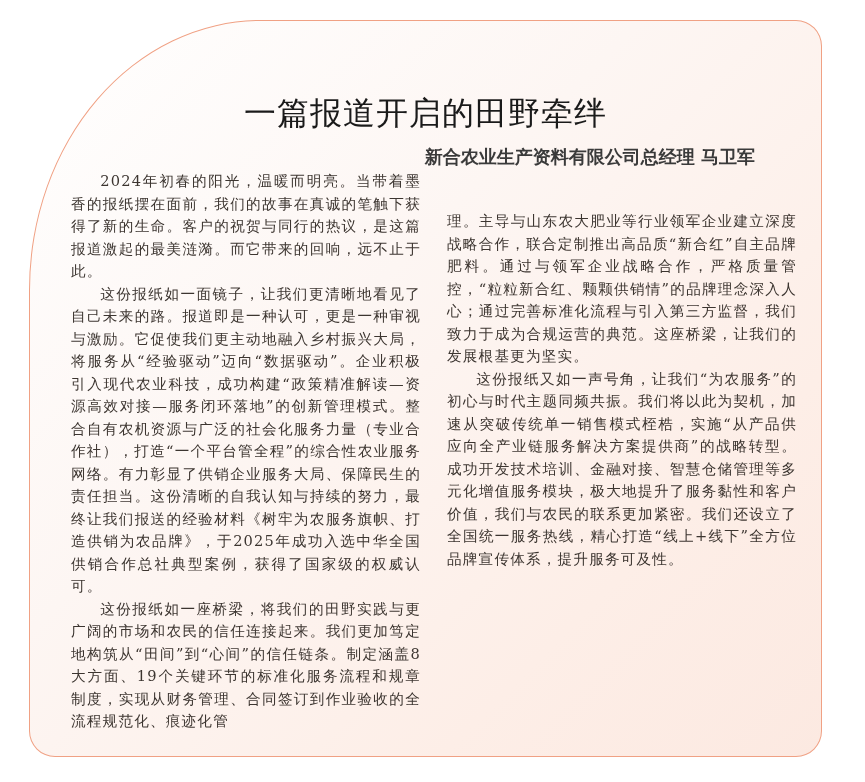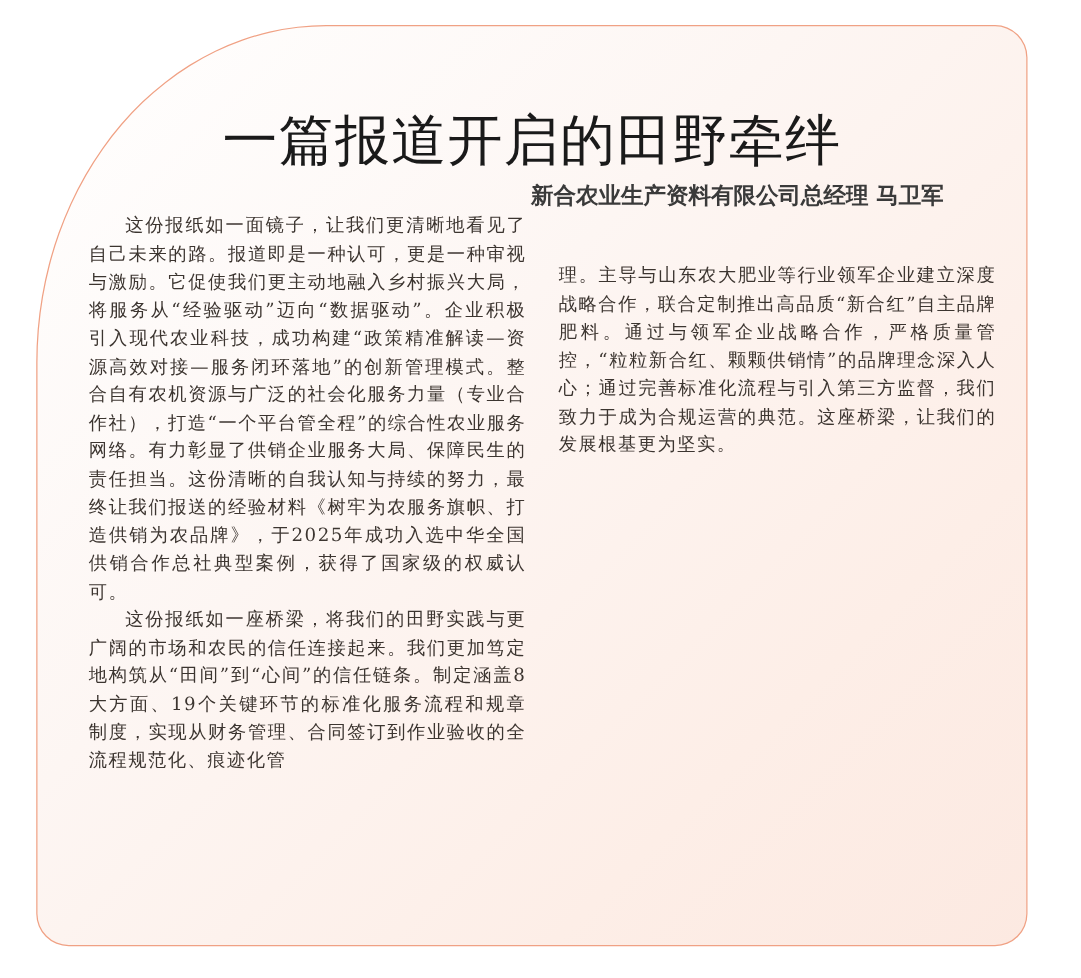--- a/index.html
+++ b/index.html
@@ -10,21 +10,21 @@
   .card {
     position: absolute; left: 29px; top: 20px; width: 793px; height: 737px;
     box-sizing: border-box;
     border: 1.3px solid #f0a184;
     border-radius: 232px 26px 26px 26px / 270px 26px 26px 26px;
     background: linear-gradient(135deg, #ffffff 0%, #fdf6f3 40%, #fdeee7 75%, #fce9e1 100%);
   }
   .title {
     position: absolute; left: 0; top: 66px; width: 100%; text-align: center;
     font-family: "DejaVu Sans", "Liberation Sans", sans-serif;
-    font-size: 44px; line-height: 52px; color: #1a1a1a; letter-spacing: 1px; margin: 0; font-weight: normal;
+    font-size: 32px; line-height: 52px; color: #1a1a1a; letter-spacing: 1px; margin: 0; font-weight: normal;
   }
   .byline {
     position: absolute; left: 265px; top: 124px; width: 460px; text-align: right;
     font-family: "DejaVu Sans", "Liberation Sans", sans-serif;
     font-size: 18px; line-height: 24px; font-weight: bold; color: #3a3a3a; margin: 0;
   }
   .col {
     position: absolute; top: 170px; width: 350px;
     font-size: 14.6px; line-height: 22.5px; color: #3c3530;
     text-align: justify; text-justify: inter-character; letter-spacing: 1.2px;
@@ -36,19 +36,21 @@
 </style>
 </head>
 <body>
 
 <div class="card">
   <h1 class="title">一篇报道开启的田野牵绊</h1>
   <p class="byline">新合农业生产资料有限公司总经理  马卫军</p>
 </div>
 
 <div class="col left">
+  <p>2024年初春的阳光，温暖而明亮。当带着墨香的报纸摆在面前，我们的故事在真诚的笔触下获得了新的生命。客户的祝贺与同行的热议，是这篇报道激起的最美涟漪。而它带来的回响，远不止于此。</p>
   <p>这份报纸如一面镜子，让我们更清晰地看见了自己未来的路。报道即是一种认可，更是一种审视与激励。它促使我们更主动地融入乡村振兴大局，将服务从“经验驱动”迈向“数据驱动”。企业积极引入现代农业科技，成功构建“政策精准解读—资源高效对接—服务闭环落地”的创新管理模式。整合自有农机资源与广泛的社会化服务力量（专业合作社），打造“一个平台管全程”的综合性农业服务网络。有力彰显了供销企业服务大局、保障民生的责任担当。这份清晰的自我认知与持续的努力，最终让我们报送的经验材料《树牢为农服务旗帜、打造供销为农品牌》，于2025年成功入选中华全国供销合作总社典型案例，获得了国家级的权威认可。</p>
   <p>这份报纸如一座桥梁，将我们的田野实践与更广阔的市场和农民的信任连接起来。我们更加笃定地构筑从“田间”到“心间”的信任链条。制定涵盖8大方面、19个关键环节的标准化服务流程和规章制度，实现从财务管理、合同签订到作业验收的全流程规范化、痕迹化管</p>
 </div>
 
 <div class="col right">
   <p class="cont">理。主导与山东农大肥业等行业领军企业建立深度战略合作，联合定制推出高品质“新合红”自主品牌肥料。通过与领军企业战略合作，严格质量管控，“粒粒新合红、颗颗供销情”的品牌理念深入人心；通过完善标准化流程与引入第三方监督，我们致力于成为合规运营的典范。这座桥梁，让我们的发展根基更为坚实。</p>
+  <p>这份报纸又如一声号角，让我们“为农服务”的初心与时代主题同频共振。我们将以此为契机，加速从突破传统单一销售模式桎梏，实施“从产品供应向全产业链服务解决方案提供商”的战略转型。成功开发技术培训、金融对接、智慧仓储管理等多元化增值服务模块，极大地提升了服务黏性和客户价值，我们与农民的联系更加紧密。我们还设立了全国统一服务热线，精心打造“线上+线下”全方位品牌宣传体系，提升服务可及性。</p>
 </div>
 
 </body></html>

